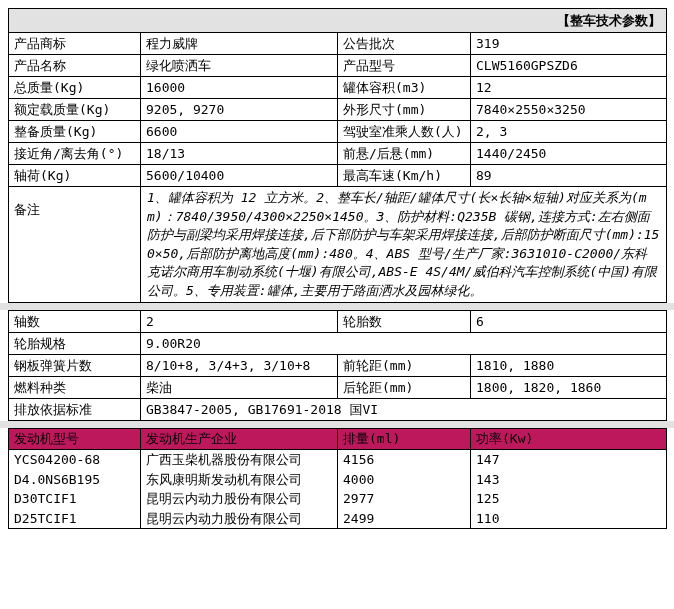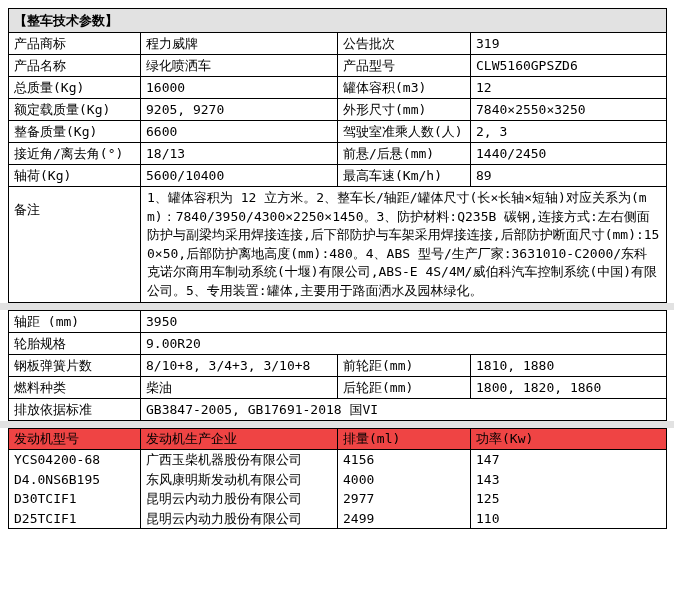--- a/index.html
+++ b/index.html
@@ -11,30 +11,30 @@
   }
   .wrap{padding:8px 8px 0 8px;box-sizing:border-box;width:674px;}
   table{border-collapse:collapse;table-layout:fixed;width:658px;background:#ffffff;}
   table, td{border:1px solid #000000;}
   td{
     padding:2px 5px;height:17px;line-height:17px;
     vertical-align:middle;overflow:hidden;white-space:nowrap;
   }
   col.c1{width:132px;} col.c2{width:197px;} col.c3{width:133px;} col.c4{width:196px;}
   .sec-hd{
-    background:#e2e2e2;font-weight:bold;font-size:13px;height:19px;line-height:19px;
+    background:#e2e2e2;font-weight:bold;font-size:13px;height:19px;line-height:19px;text-align:right;
   }
   .remark-label{vertical-align:top;padding-top:14px;}
   .remark-value{
     white-space:normal;word-break:break-all;line-height:18.5px;
-    padding:2px 6px;vertical-align:top;
+    padding:2px 6px;vertical-align:top;font-style:italic;
   }
   .gap{height:7px;background:#e2e2e2;margin:0 -8px;}
   .engine-table tbody td{border-top:0;border-bottom:0;padding:1px 5px;height:17.5px;line-height:17.5px;}
-  .engine-table tr.hd td{border:1px solid #000000;background:#ef4444;height:18px;line-height:18px;}
+  .engine-table tr.hd td{border:1px solid #000000;background:#be185d;height:18px;line-height:18px;}
 </style>
 </head>
 <body>
 
 <div class="wrap">
 
   <table>
     <colgroup>
         <col class="c1">
         <col class="c2">
@@ -98,22 +98,24 @@
 
   <table>
     <colgroup>
         <col class="c1">
         <col class="c2">
         <col class="c3">
         <col class="c4">
       </colgroup>
     <tbody>
       <tr>
-        <td>轴距 (mm)</td>
-        <td colspan="3">3950</td>
+        <td>轴数</td>
+        <td>2</td>
+        <td>轮胎数</td>
+        <td>6</td>
       </tr>
       <tr>
         <td>轮胎规格</td>
         <td colspan="3">9.00R20</td>
       </tr>
       <tr>
         <td>钢板弹簧片数</td>
         <td>8/10+8, 3/4+3, 3/10+8</td>
         <td>前轮距(mm)</td>
         <td>1810, 1880</td>

